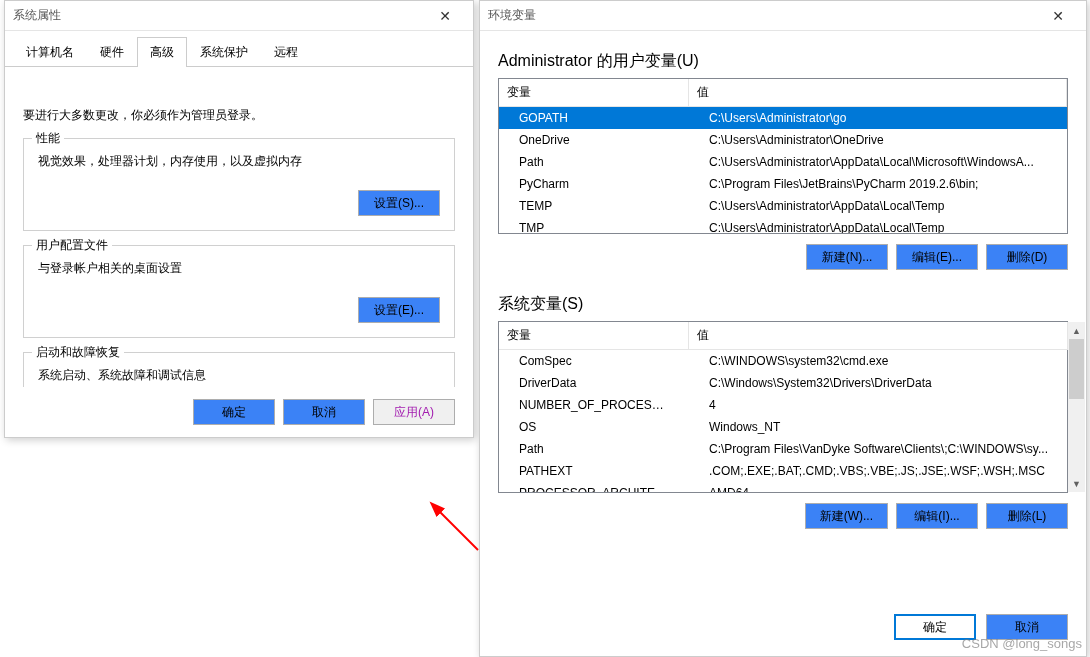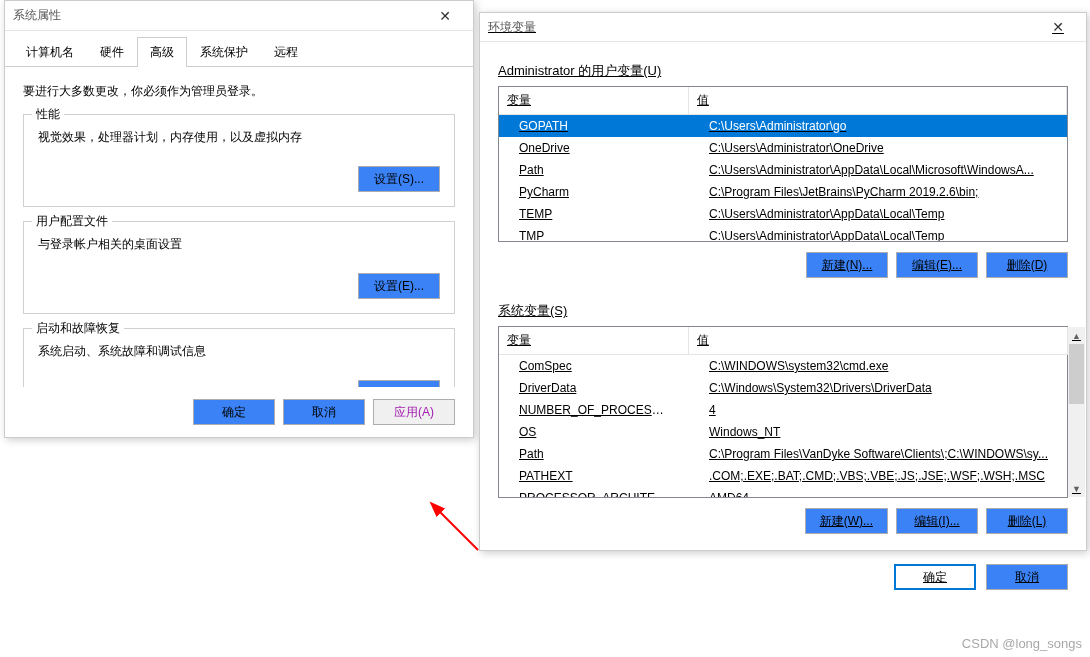--- a/index.html
+++ b/index.html
@@ -1,46 +1,46 @@
 <!DOCTYPE html>
 <html><head>
   <meta charset="utf-8">
   <style>
     * { box-sizing: border-box; margin: 0; padding: 0; }
     body { font-family: "Microsoft YaHei", "Segoe UI", Tahoma, sans-serif; font-size: 12px; background: #fff; color: #000; width: 1090px; height: 657px; position: relative; overflow: hidden; }
     
     .dialog { position: absolute; background: #fff; border: 1px solid #ccc; box-shadow: 2px 2px 8px rgba(0,0,0,0.2); display: flex; flex-direction: column; }
     .dialog-left { left: 4px; top: 0; width: 470px; height: 438px; }
-    .dialog-right { left: 479px; top: 12px; width: 608px; height: 539px; text-decoration: underline; }
+    .dialog-right { left: 479px; top: 0; width: 608px; height: 657px; }
     
     .titlebar { height: 30px; display: flex; align-items: center; padding: 0 8px; border-bottom: 1px solid #e5e5e5; font-size: 12px; color: #555; }
     .titlebar .title { flex: 1; }
     .close-btn { width: 40px; height: 28px; display: flex; align-items: center; justify-content: center; cursor: pointer; font-size: 14px; color: #333; }
     
     .tabs { display: flex; padding: 6px 8px 0 8px; border-bottom: 1px solid #ccc; }
     .tab { padding: 6px 12px; cursor: pointer; border: 1px solid transparent; border-bottom: none; margin-bottom: -1px; font-size: 12px; }
     .tab.active { border-color: #ccc; background: #fff; }
     
     .dialog-body { flex: 1; padding: 16px 18px; overflow: auto; }
-    .admin-note { margin-bottom: 14px; font-size: 12px; }
+    .admin-note { margin-bottom: 14px; font-size: 12px; margin-top: 24px; }
     
     .group { border: 1px solid #d0d0d0; padding: 12px 14px 14px 14px; margin-bottom: 14px; position: relative; }
     .group-title { position: absolute; top: -9px; left: 8px; background: #fff; padding: 0 4px; font-size: 12px; }
     .group-desc { font-size: 12px; margin-top: 2px; margin-bottom: 20px; }
     .group-btn-row { display: flex; justify-content: flex-end; }
     
     .btn { min-width: 82px; height: 26px; border: 1px solid #adadad; background: #3b82f6; font-size: 12px; cursor: pointer; padding: 0 14px; font-family: inherit; display: inline-flex; align-items: center; justify-content: center; }
     .btn.disabled { color: #a21caf; background: #f0f0f0; cursor: default; }
     .btn.default { border: 2px solid #0078d7; background: #fff; }
     
     .env-btn-row { display: flex; justify-content: flex-end; margin-top: 8px; }
     
     .bottom-row { display: flex; justify-content: flex-end; gap: 8px; padding: 12px 18px; border-top: none; }
     
-    .section-label { font-size: 13px; margin: 14px 0 6px 0; }
+    .section-label { font-size: 16px; margin: 14px 0 6px 0; }
     .var-table-inner { display: flex; flex-direction: column; height: 100%; }
     .var-header { display: flex; border-bottom: 1px solid #e5e5e5; background: #fff; }
     .var-header .col { padding: 5px 8px; border-right: 1px solid #e5e5e5; font-weight: normal; }
     .var-rows { flex: 1; overflow-y: auto; }
     .var-row { display: flex; cursor: pointer; }
     .var-row .col { padding: 4px 20px; white-space: nowrap; overflow: hidden; text-overflow: ellipsis; }
     .var-row.selected { background: #0078d7; color: #fff; }
     
     .sys-table-wrap { display: flex; border: 1px solid #828790; height: 172px; }
     .sys-table-wrap .var-table-inner { flex: 1; border: none; }

